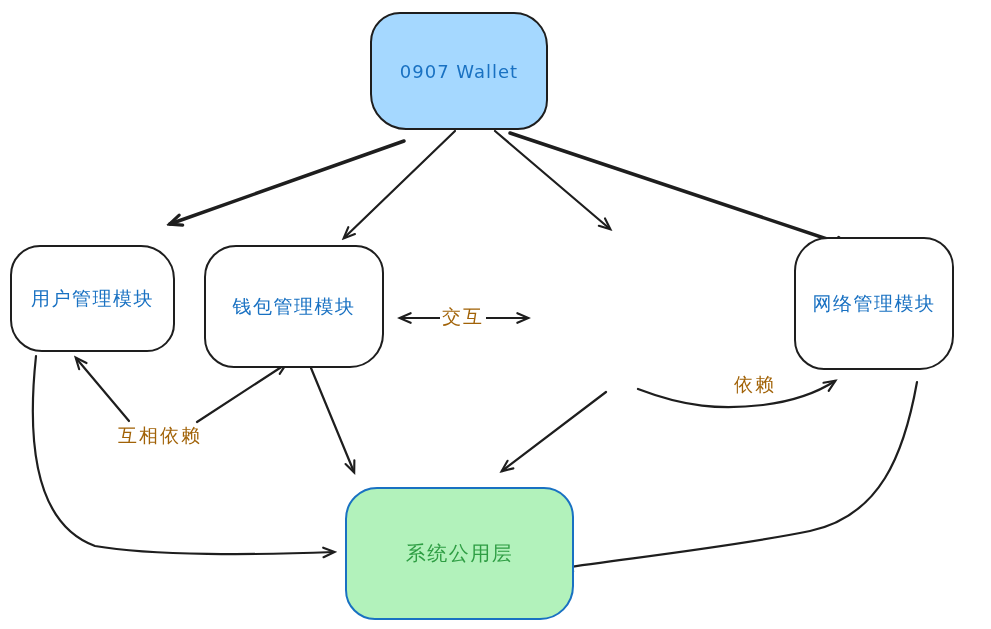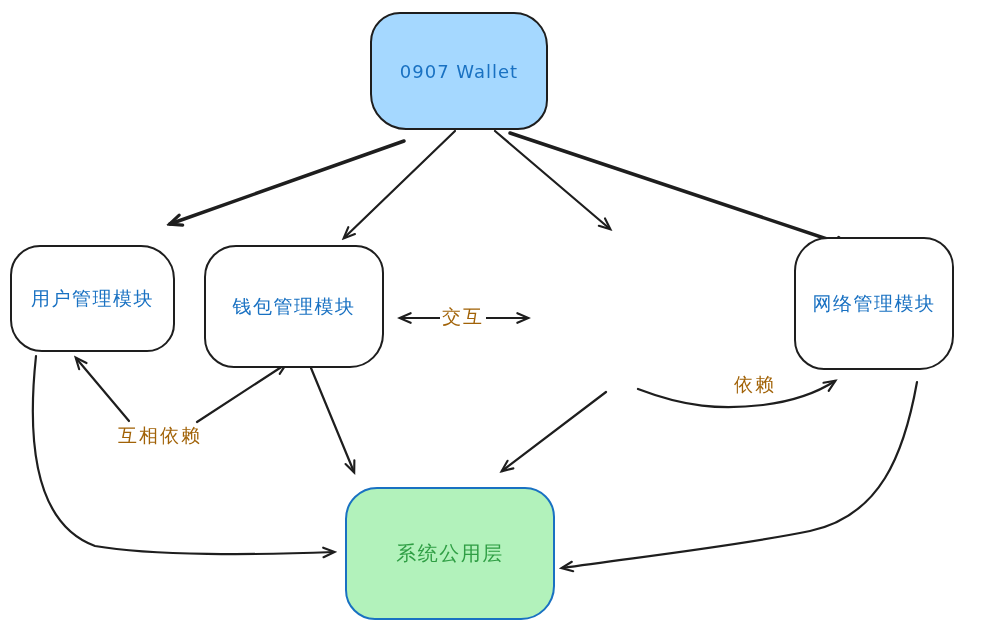--- a/index.html
+++ b/index.html
@@ -32,21 +32,21 @@
     left: 370px; top: 12px; width: 178px; height: 118px;
     background: #a5d8ff;
     border-radius: 30px 34px 30px 36px;
   }
   #node-wallet .node-label { font-size: 18px; letter-spacing: 1px; }
   #node-user   { left: 10px;  top: 245px; width: 165px; height: 107px; border-radius: 30px 34px 28px 32px; }
   #node-wallet-mgmt { left: 204px; top: 245px; width: 180px; height: 123px; border-radius: 32px 28px 34px 30px; }
   #node-blockchain  { left: 537px; top: 248px; width: 206px; height: 140px; border-radius: 34px 30px 32px 34px; }
   #node-network     { left: 794px; top: 237px; width: 160px; height: 133px; border-radius: 34px 30px 34px 30px; }
   #node-common {
-    left: 345px; top: 487px; width: 210px; height: 133px;
+    left: 345px; top: 487px; width: 229px; height: 133px;
     background: #b2f2bb;
     border: 2.5px solid #1971c2;
     border-radius: 32px 30px 34px 30px;
   }
   #node-common .node-label { color: #2f9e44; font-size: 20px; }
   .edge-label {
     position: absolute;
     color: #a16207;
     font-size: 19px;
     letter-spacing: 2px;

